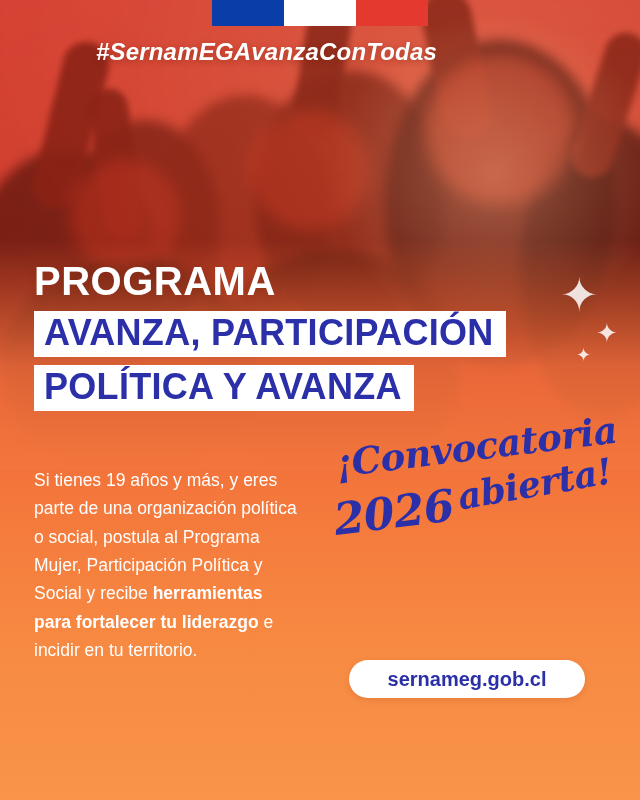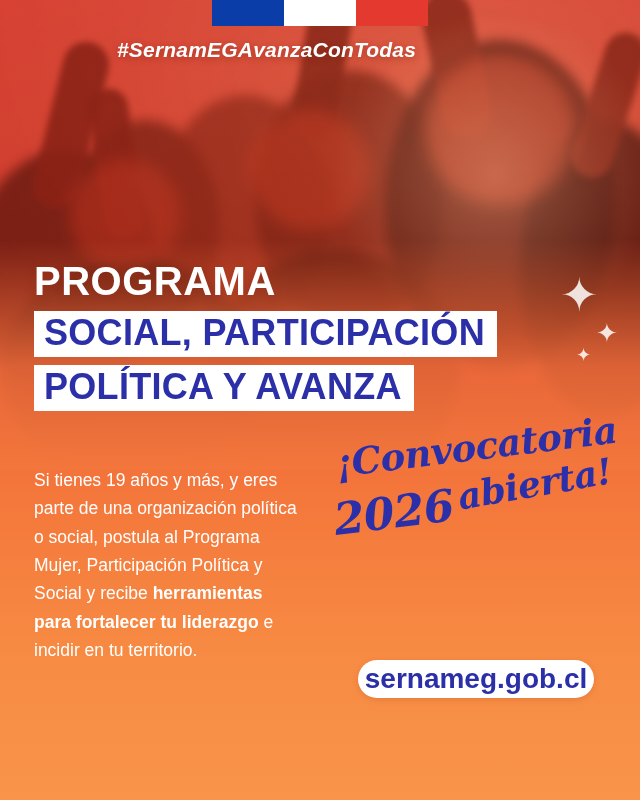--- a/index.html
+++ b/index.html
@@ -79,21 +79,21 @@
   }
   .flagbar .seg { width: 72px; height: 26px; }
   .flagbar .blue  { background: #0B3DA8; }
   .flagbar .white { background: #FFFFFF; }
   .flagbar .red   { background: #E4392F; }
 
   
   .hashtag {
     position: absolute; left: 0; top: 38px; width: 533px;
     text-align: center;
-    font-size: 21px; font-weight: bold; font-style: italic;
+    font-size: 24px; font-weight: bold; font-style: italic;
     letter-spacing: .2px;
     color: #FFFFFF;
     text-shadow: 0 2px 6px rgba(120,30,10,.45);
   }
 
   
   .headline { position: absolute; left: 34px; top: 260px; width: 560px; }
   .h-prog {
     font-size: 40px; font-weight: bold; color: #FFFFFF;
     letter-spacing: .5px; line-height: 1.05;
@@ -153,25 +153,25 @@
     white-space: nowrap;
   }
 
   
   .cta-text {
     position: absolute; left: 330px; top: 622px; width: 290px;
     text-align: center; color: #FFFFFF;
     font-size: 21px; font-weight: bold;
   }
   .cta-pill {
-    position: absolute; left: 358px; top: 660px;
+    position: absolute; left: 349px; top: 660px;
     width: 236px; height: 38px;
     background: #FFFFFF; border-radius: 19px;
     display: flex; align-items: center; justify-content: center;
-    color: #2B2FA8; font-size: 28px; font-weight: bold;
+    color: #2B2FA8; font-size: 20px; font-weight: bold;
     box-shadow: 0 2px 6px rgba(150,50,20,.18);
   }
 
   
   .footer {
     position: absolute; left: 0; bottom: 0; width: 640px; height: 72px;
     background: linear-gradient(180deg, #F9944A 0%, #FA9D52 100%);
   }
   .footer .rule {
     position: absolute; left: 34px; top: 6px; width: 572px; height: 1px;
@@ -232,21 +232,21 @@
   </div>
 
   <div class="hashtag">#SernamEGAvanzaConTodas</div>
 
   <div class="sparkle sp1">✦</div>
   <div class="sparkle sp2">✦</div>
   <div class="sparkle sp3">✦</div>
 
   <div class="headline">
     <div class="h-prog">PROGRAMA</div>
-    <div class="h-band">SOCIAL, PARTICIPACIÓN</div>
+    <div class="h-band">AVANZA, PARTICIPACIÓN</div>
     <div class="h-band second">POLÍTICA Y AVANZA</div>
   </div>
 
   <div class="body-copy">
     <span>Si tienes 19 años y más, y eres parte de una organización política o social, postula al Programa Mujer, Participación Política y Social y recibe </span><b>herramientas para fortalecer tu liderazgo</b><span> e incidir en tu territorio.</span>
   </div>
 
   <div class="convo">
     <div class="line1">¡Convocatoria</div>
     <div class="line2">2026</div>

